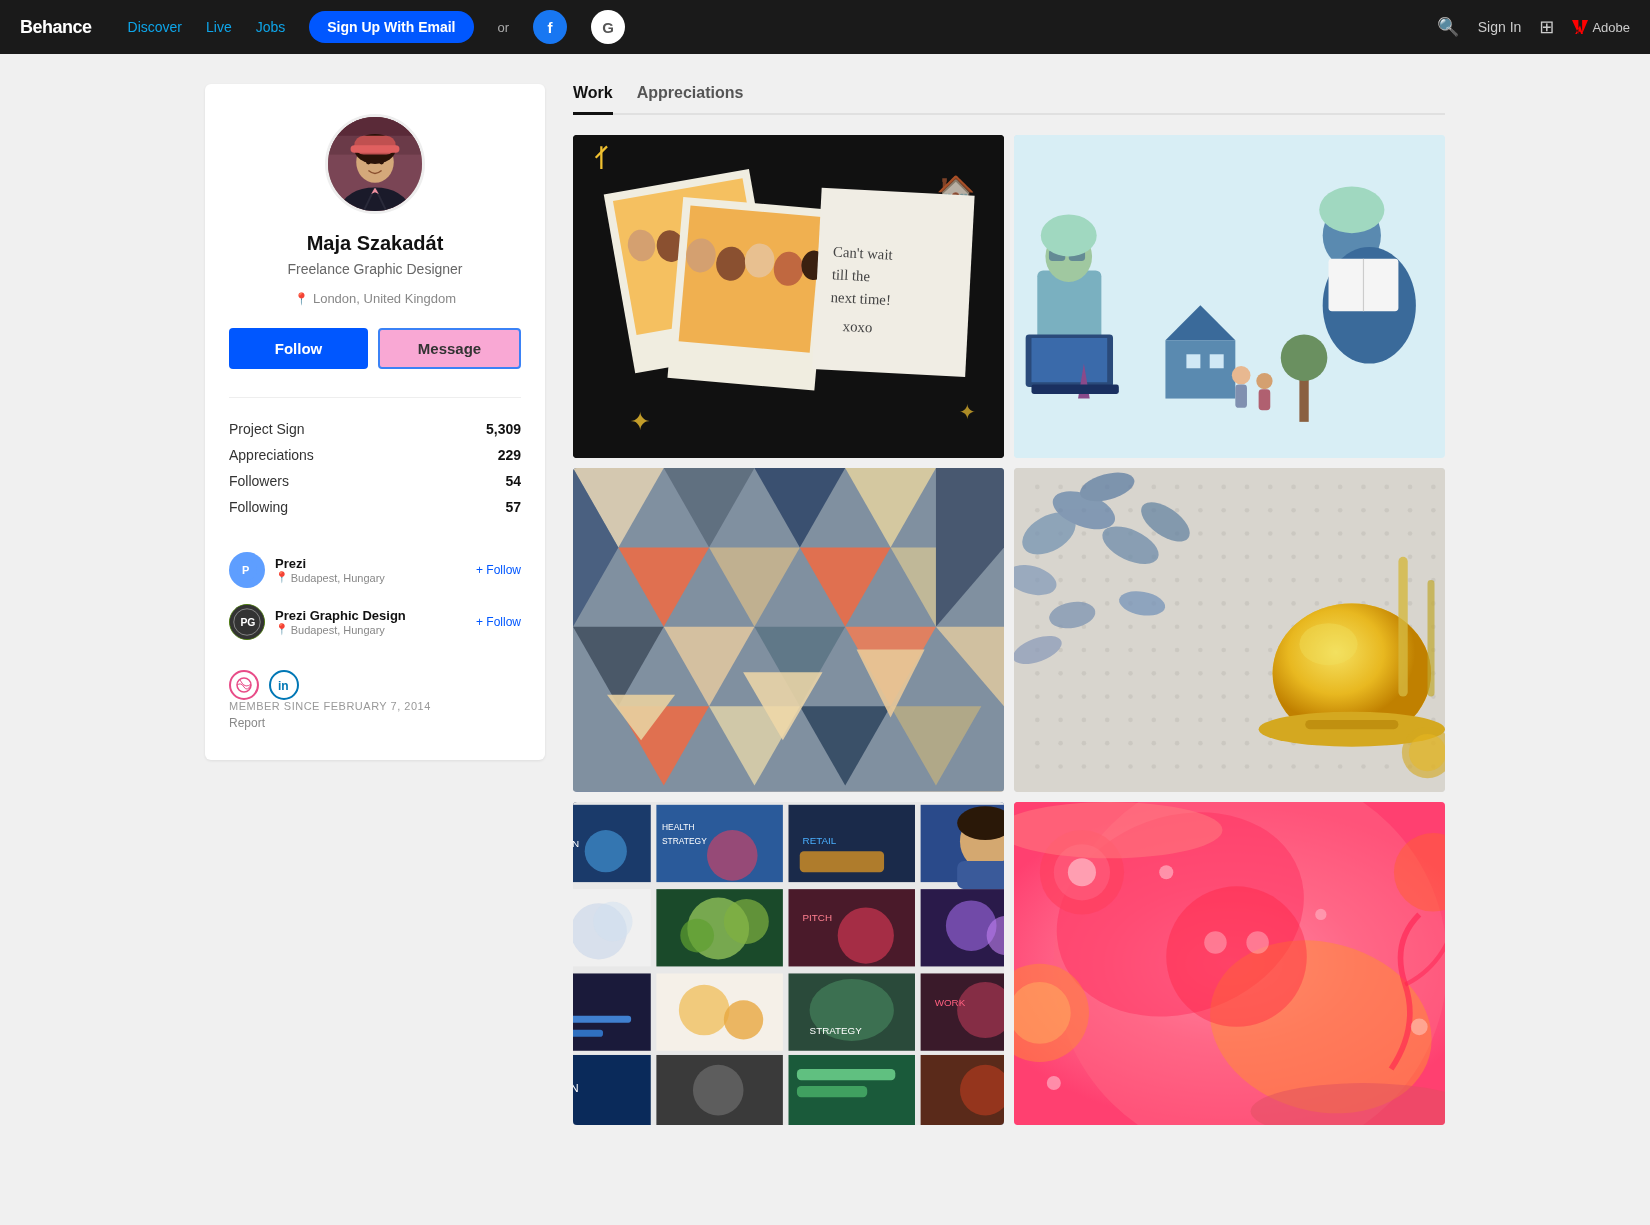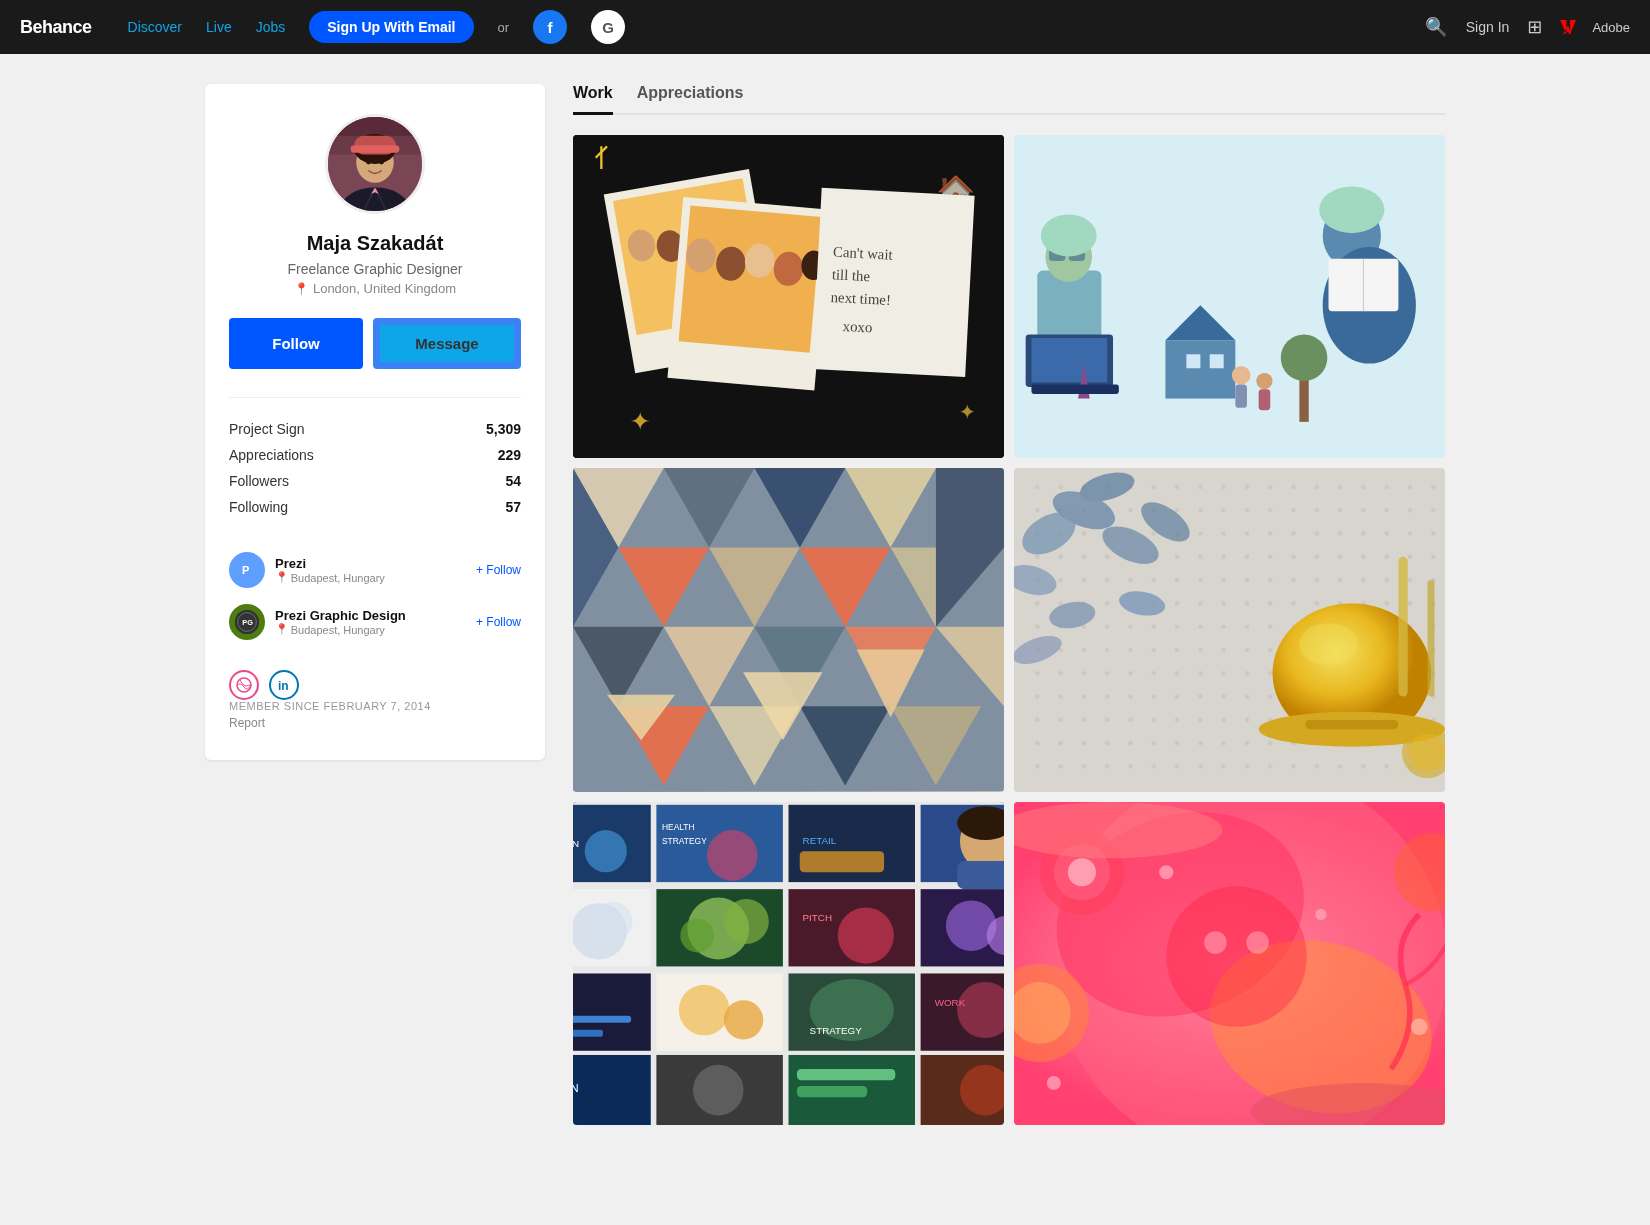--- a/index.html
+++ b/index.html
@@ -47,21 +47,21 @@
       display: flex; align-items: center; justify-content: center;
       font-weight: 700; font-size: 15px;
     }
     .nav-fb { background: #1877f2; color: #fff; }
     .nav-google { background: #fff; color: #555; font-family: Arial; }
     .nav-spacer { flex: 1; }
     .nav-right { display: flex; align-items: center; gap: 18px; }
     .nav-icon { color: #ccc; font-size: 18px; cursor: pointer; }
     .nav-signin { color: #ccc; font-size: 14px; cursor: pointer; }
     .nav-grid-icon { color: #ccc; font-size: 18px; cursor: pointer; }
-    .nav-adobe { color: #ccc; font-size: 13px; display: flex; align-items: center; gap: 16px; }
+    .nav-adobe { color: #ccc; font-size: 13px; display: flex; align-items: center; gap: 4px; }
 
     
     .page { display: flex; gap: 0; padding: 30px 30px; max-width: 1300px; margin: 0 auto; }
 
     
     .sidebar {
       width: 340px;
       min-width: 320px;
       background: #fff;
       border-radius: 6px;
@@ -78,59 +78,59 @@
       background: linear-gradient(135deg, #8b6a6a 30%, #c9a9a9 100%);
       overflow: hidden;
       border: 3px solid #eee;
       display: flex; align-items: center; justify-content: center;
       position: relative;
     }
     .profile-name {
       text-align: center; font-size: 20px; font-weight: 700; color: #111; margin-bottom: 6px;
     }
     .profile-title {
-      text-align: center; font-size: 14px; color: #666; margin-bottom: 4px;
+      text-align: center; font-size: 14px; color: #666; margin-bottom: 14px;
     }
     .profile-location {
       text-align: center; font-size: 13px; color: #888; margin-bottom: 22px;
       display: flex; align-items: center; justify-content: center; gap: 4px;
     }
     .location-icon { color: #888; font-size: 12px; }
     .action-btns {
       display: flex; gap: 10px; margin-bottom: 28px;
     }
     .btn-follow {
       flex: 1; background: #0057ff; color: #fff;
       border: none; border-radius: 4px; padding: 10px;
       font-size: 15px; font-weight: 600; cursor: pointer;
     }
     .btn-message {
-      flex: 1; background: #0ea5e9; color: #333;
-      border: 7px solid #3b82f6; border-radius: 4px; padding: 10px;
+      flex: 1; background: #f9a8d4; color: #333;
+      border: 2px solid #3b82f6; border-radius: 4px; padding: 10px;
       font-size: 15px; font-weight: 600; cursor: pointer;
     }
     .stats { border-top: 1px solid #eee; padding-top: 18px; margin-bottom: 24px; }
     .stat-row {
       display: flex; justify-content: space-between; align-items: center;
       padding: 5px 0; font-size: 14px; color: #333;
     }
     .stat-value { font-weight: 600; color: #111; }
 
     
     .follows { margin-bottom: 22px; }
     .follow-item {
       display: flex; align-items: center; gap: 10px; padding: 8px 0;
     }
     .follow-logo {
       width: 36px; height: 36px; border-radius: 50%;
       display: flex; align-items: center; justify-content: center;
       font-size: 11px; font-weight: 700; color: #fff; flex-shrink: 0;
     }
     .follow-logo-prezi { background: #5e9eff; }
-    .follow-logo-prezi2 { background: #333; border: 6px solid #4d7c0f; }
+    .follow-logo-prezi2 { background: #333; border: 1px solid #4d7c0f; }
     .follow-info { flex: 1; }
     .follow-name { font-size: 13px; font-weight: 600; color: #111; }
     .follow-loc { font-size: 11px; color: #888; display: flex; align-items: center; gap: 2px; }
     .follow-btn { font-size: 12px; color: #0057ff; cursor: pointer; font-weight: 500; white-space: nowrap; }
 
     
     .social-icons { display: flex; gap: 10px; }
     .social-icon {
       width: 30px; height: 30px; border-radius: 50%;
       border: 2px solid #333; display: flex; align-items: center;

